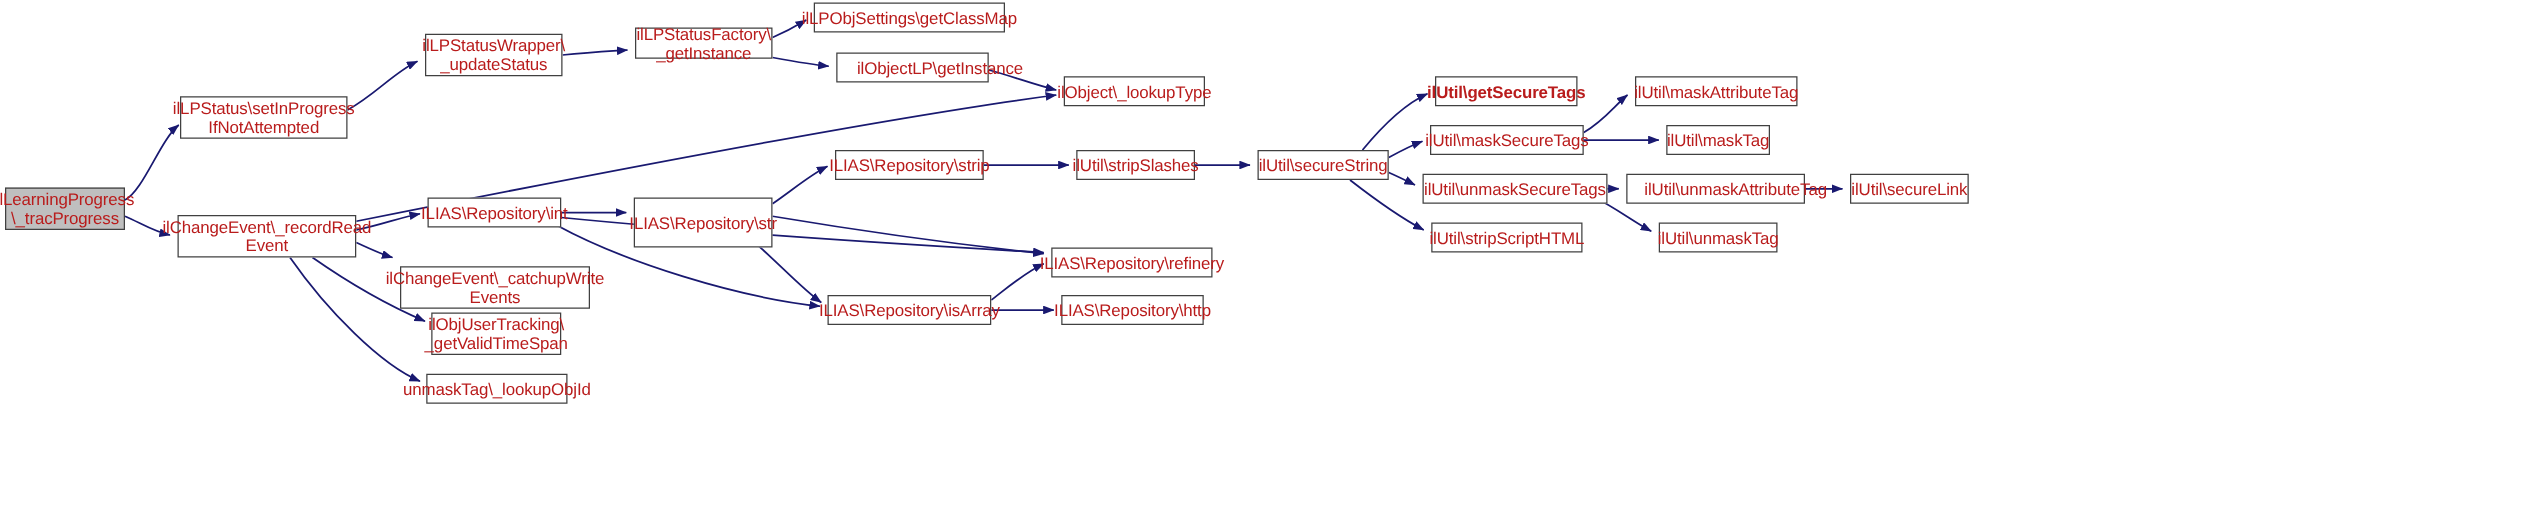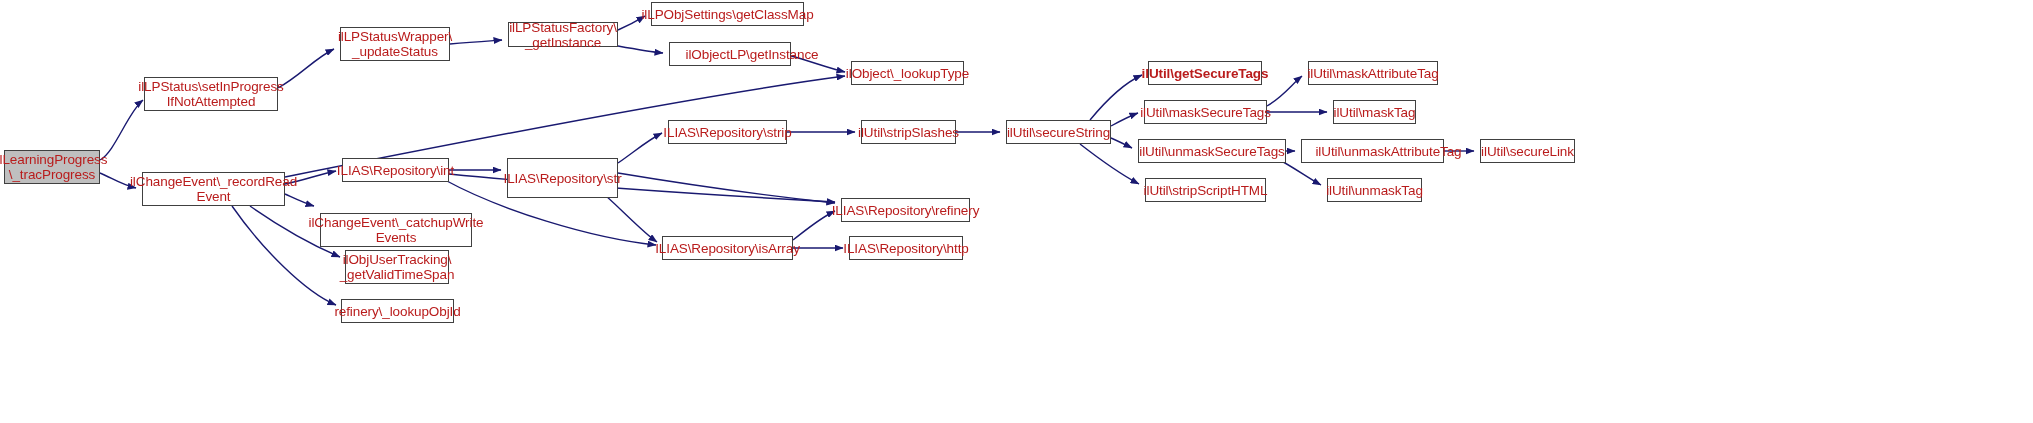--- a/index.html
+++ b/index.html
@@ -95,21 +95,21 @@
 IfNotAttempted</div>
       <div class="node" style="left: 142px; top: 172px; width: 143px; height: 34px;">ilChangeEvent\_recordRead
 Event</div>
       <div class="node" style="left: 340px; top: 27px; width: 110px; height: 34px;">ilLPStatusWrapper\
 _updateStatus</div>
       <div class="node" style="left: 342px; top: 158px; width: 107px; height: 24px;">ILIAS\Repository\int</div>
       <div class="node" style="left: 320px; top: 198px; width: 152px; height: 34px; margin-top: 15px;">ilChangeEvent\_catchupWrite
 Events</div>
       <div class="node" style="left: 345px; top: 250px; width: 104px; height: 34px;">ilObjUserTracking\
 _getValidTimeSpan</div>
-      <div class="node" style="left: 341px; top: 299px; width: 113px; height: 24px;">refinery\_lookupObjId</div>
+      <div class="node" style="left: 341px; top: 299px; width: 113px; height: 24px;">unmaskTag\_lookupObjId</div>
       <div class="node" style="left: 508px; top: 22px; width: 110px; height: 25px;">ilLPStatusFactory\
 _getInstance</div>
       <div class="node" style="left: 507px; top: 158px; width: 111px; height: 40px;">ILIAS\Repository\str</div>
       <div class="node" style="left: 651px; top: 2px; width: 153px; height: 24px;">ilLPObjSettings\getClassMap</div>
       <div class="node" style="left: 669px; top: 42px; width: 122px; height: 24px; padding-left: 44px;">ilObjectLP\getInstance</div>
       <div class="node" style="left: 668px; top: 120px; width: 119px; height: 24px;">ILIAS\Repository\strip</div>
       <div class="node" style="left: 662px; top: 236px; width: 131px; height: 24px;">ILIAS\Repository\isArray</div>
       <div class="node" style="left: 851px; top: 61px; width: 113px; height: 24px;">ilObject\_lookupType</div>
       <div class="node" style="left: 861px; top: 120px; width: 95px; height: 24px;">ilUtil\stripSlashes</div>
       <div class="node" style="left: 841px; top: 198px; width: 129px; height: 24px;">ILIAS\Repository\refinery</div>

